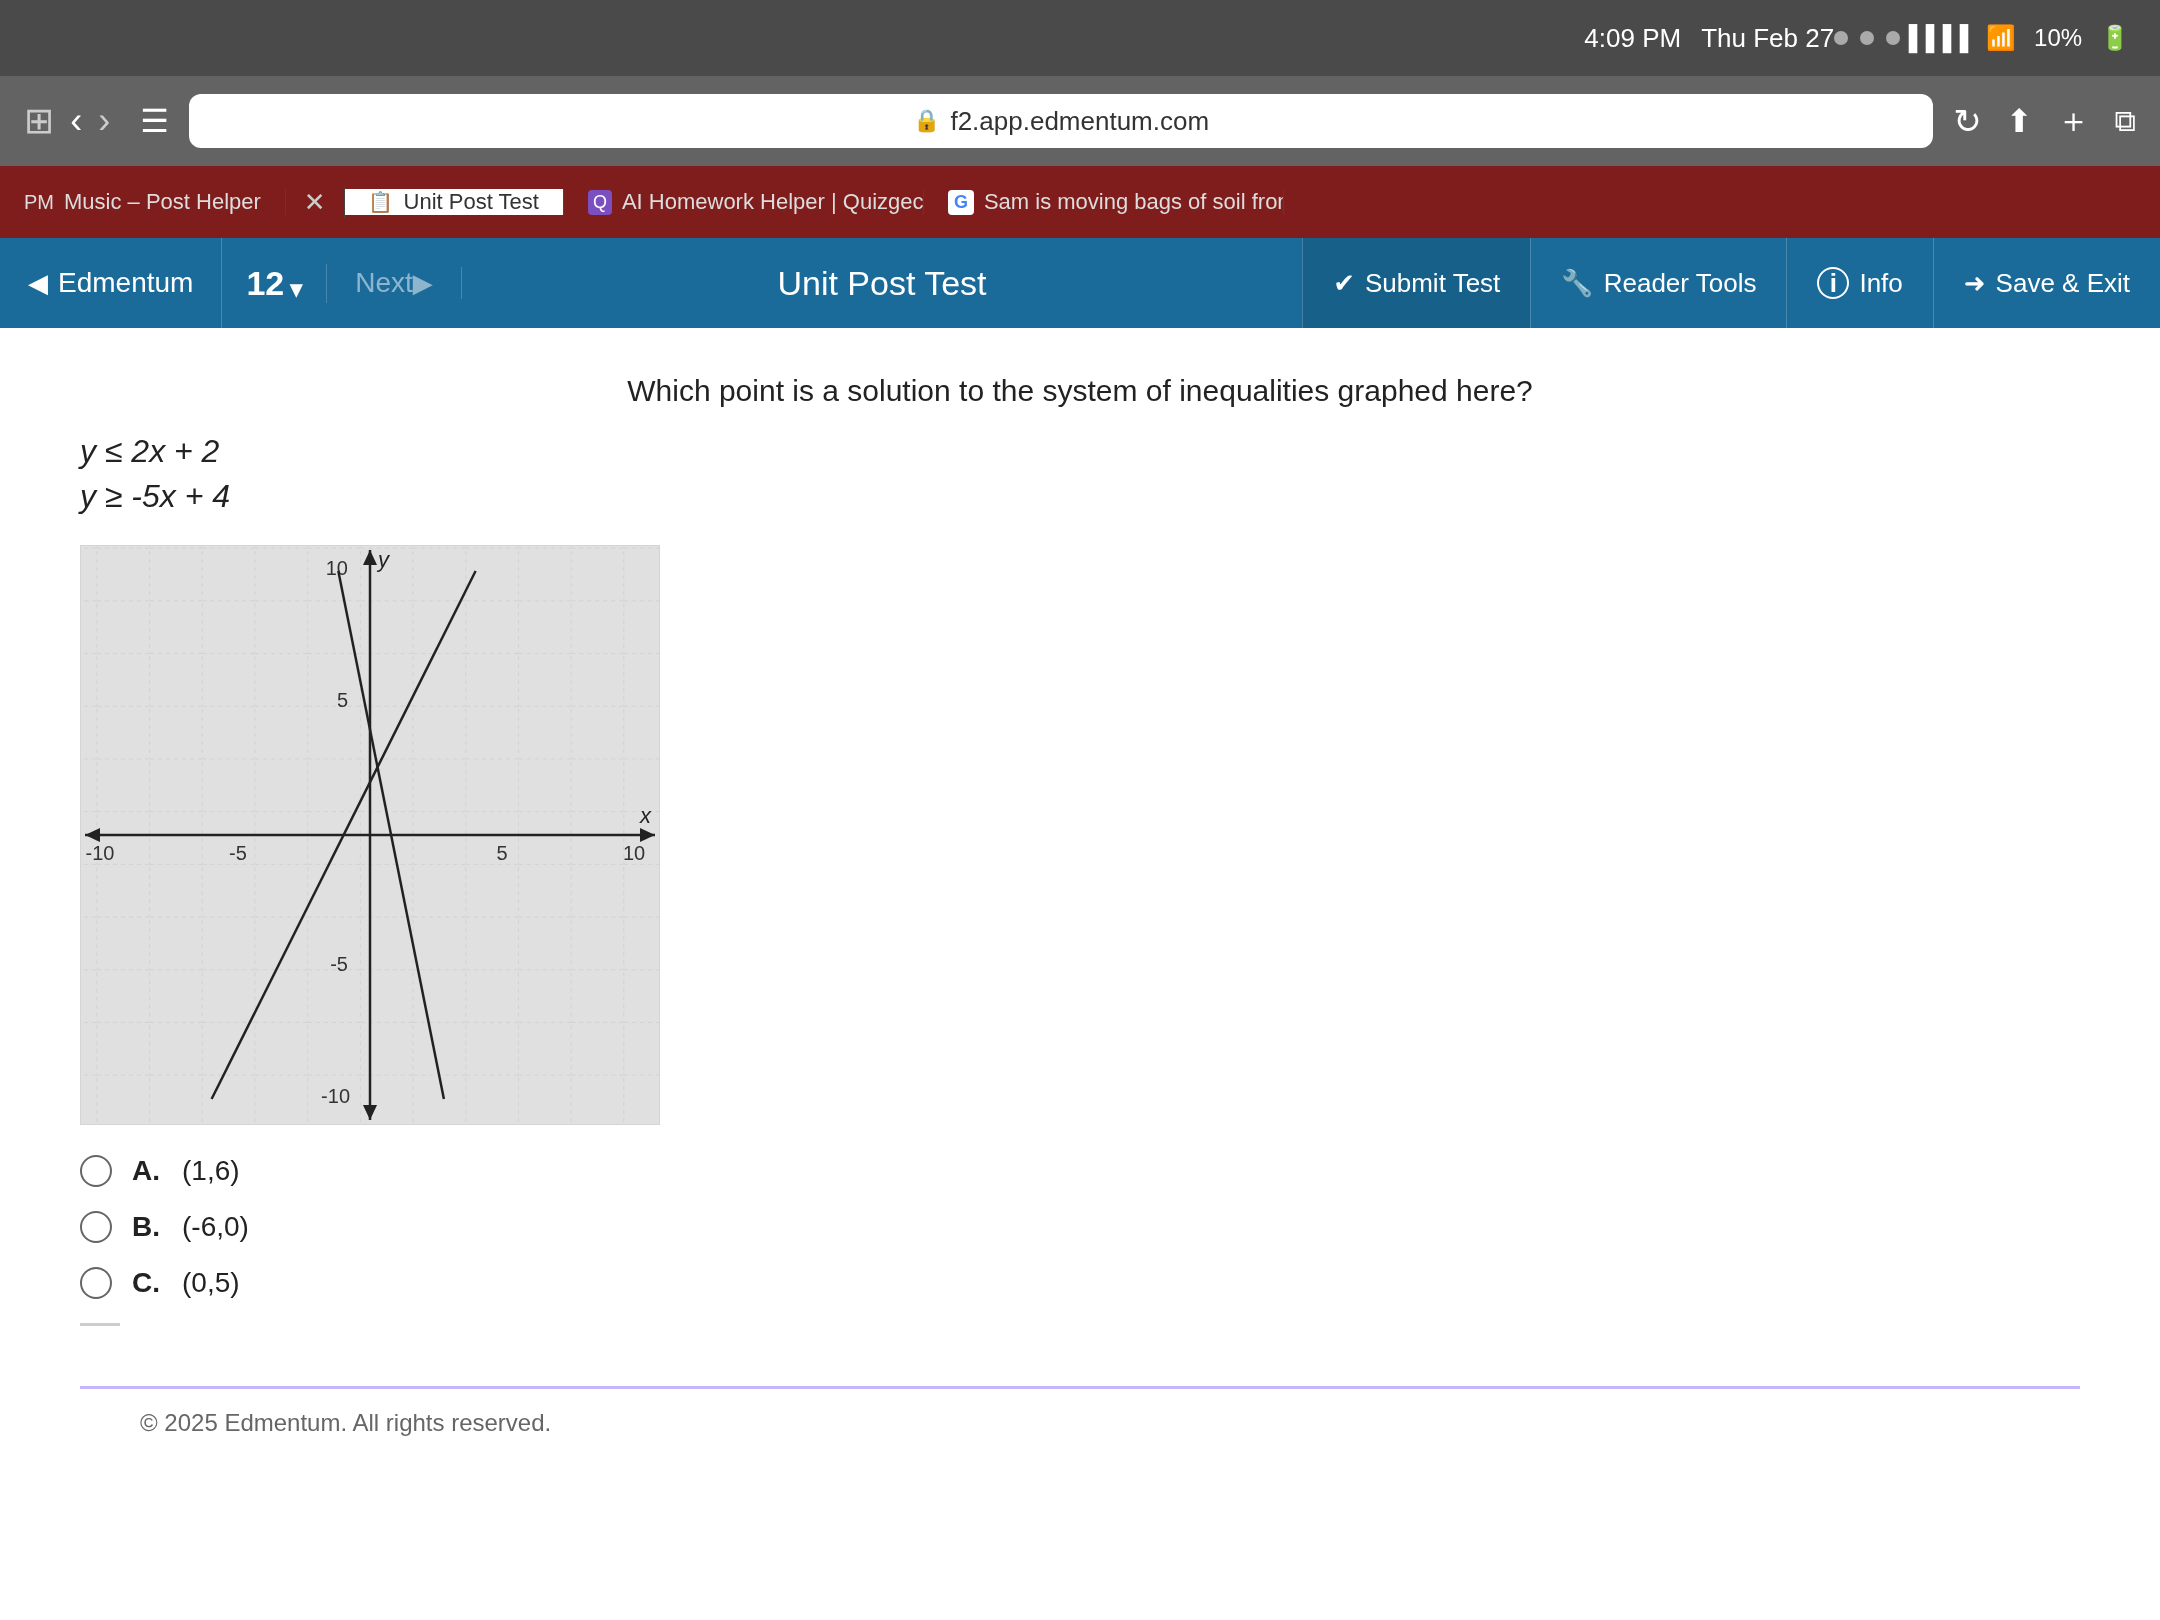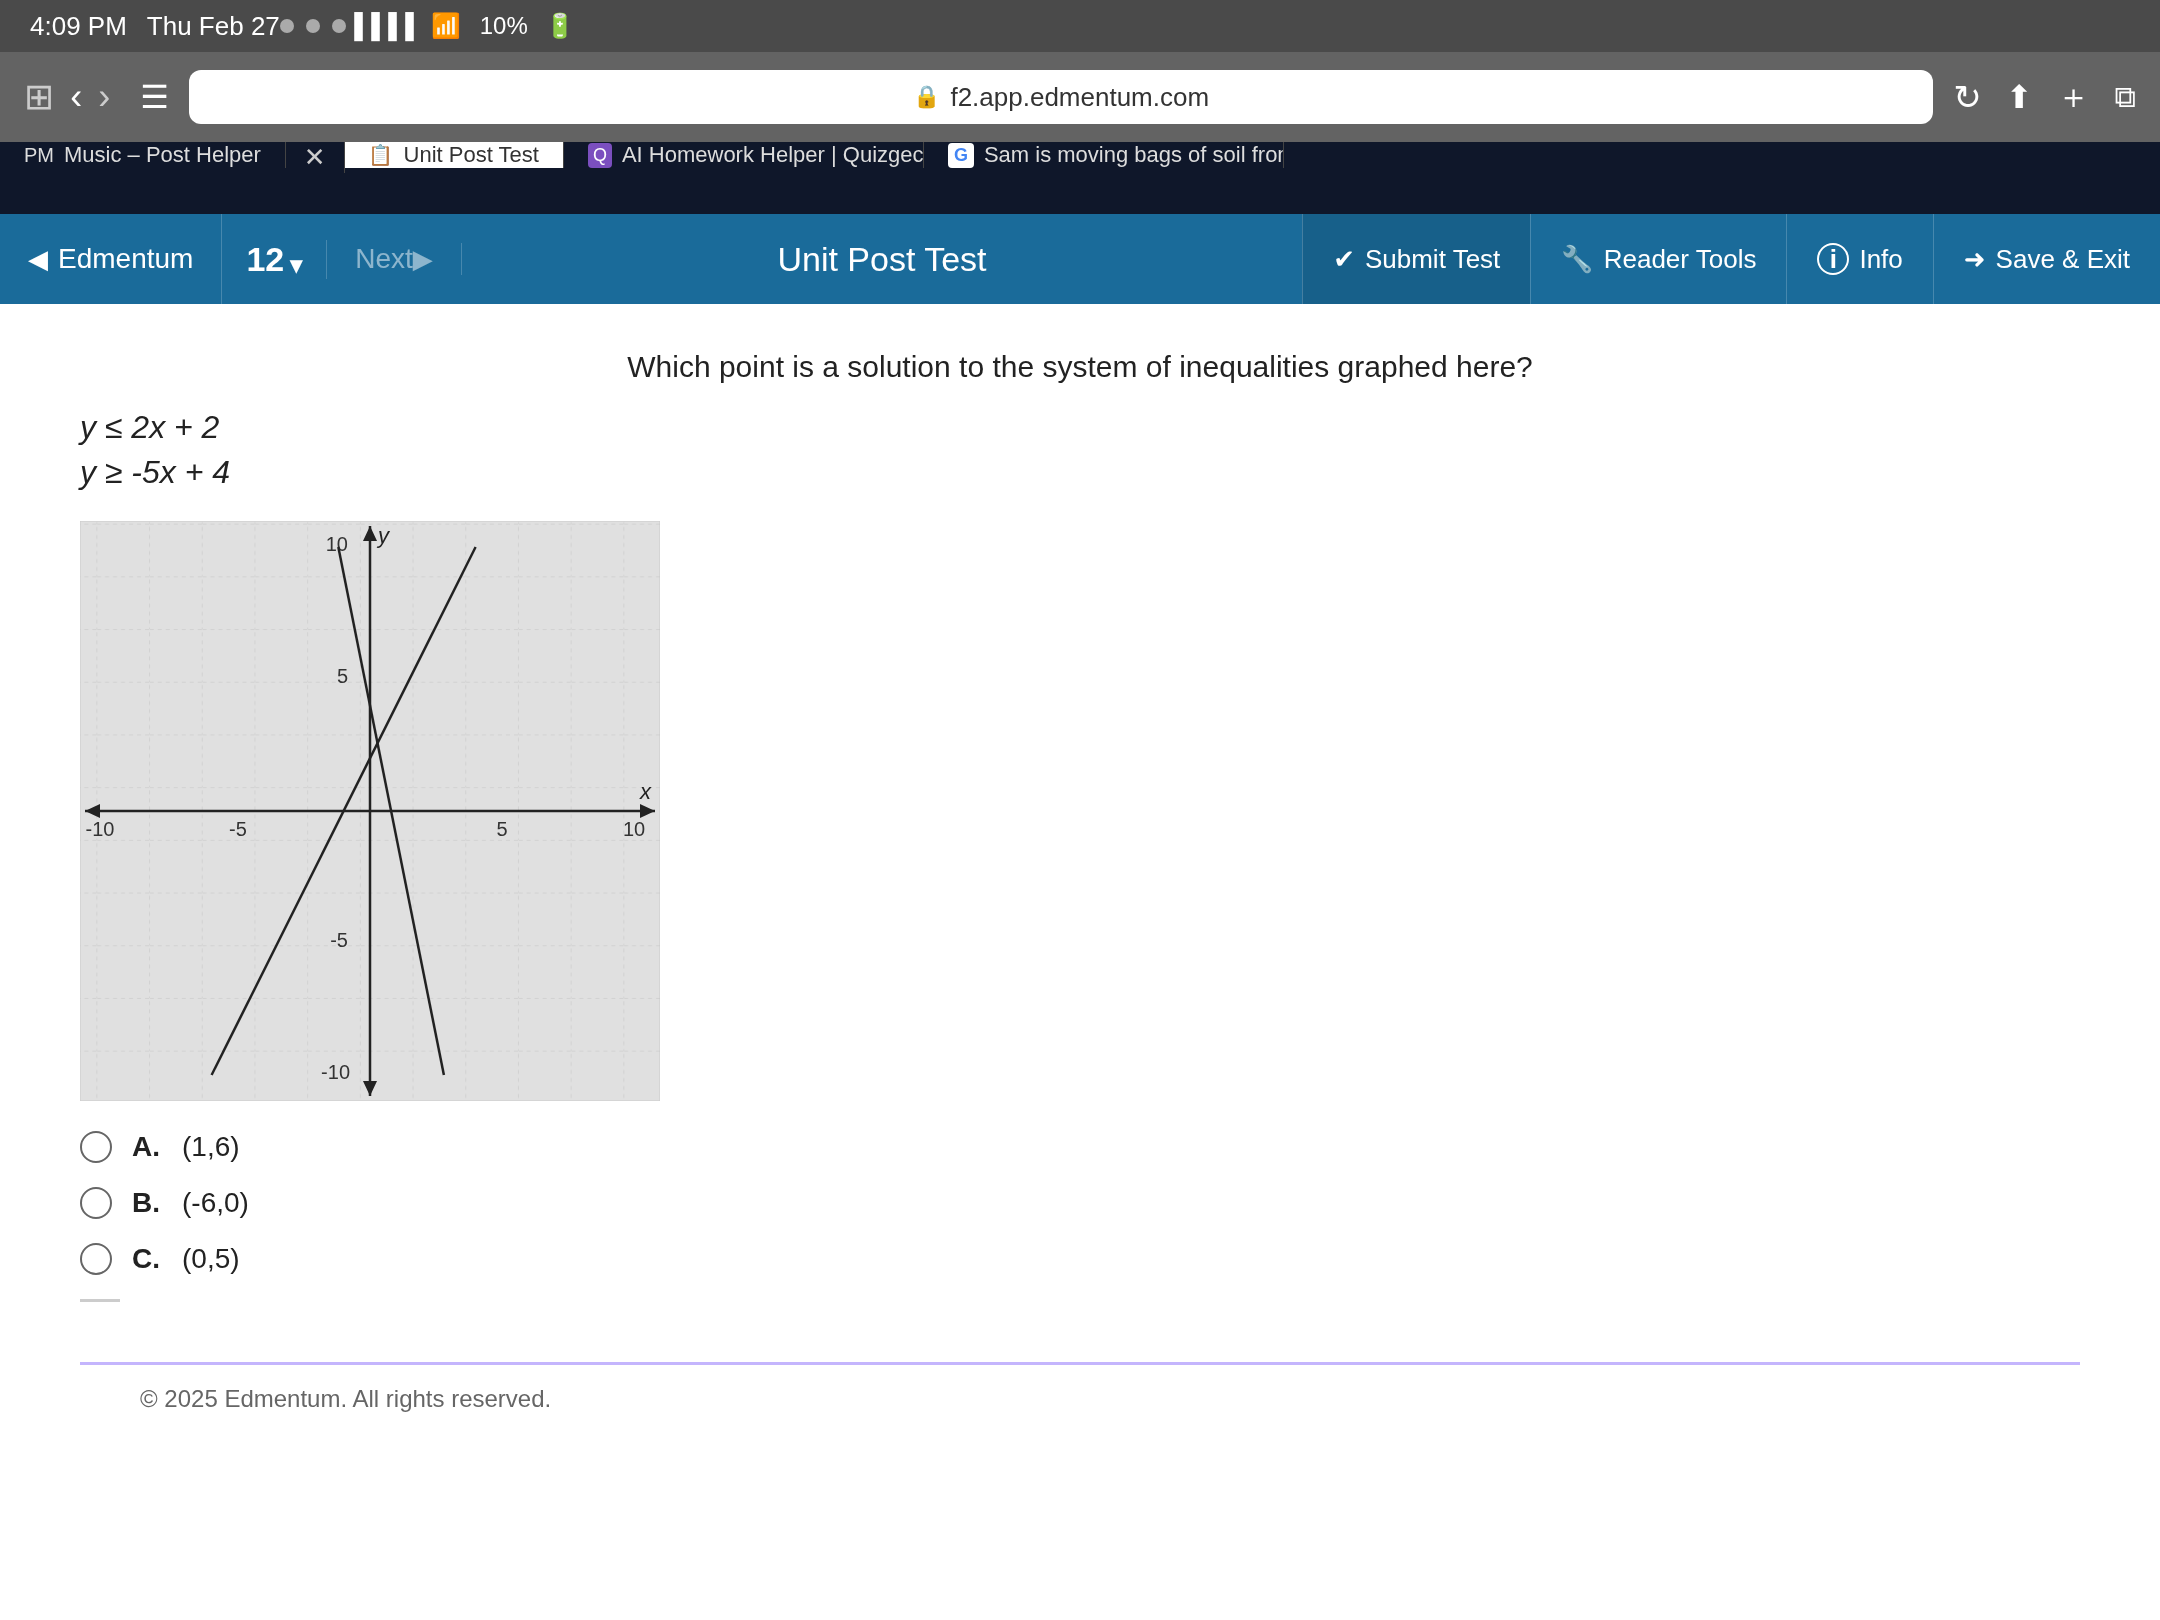--- a/index.html
+++ b/index.html
@@ -3,24 +3,24 @@
   <meta charset="utf-8">
   <style>
     * { margin: 0; padding: 0; box-sizing: border-box; }
     body { font-family: -apple-system, BlinkMacSystemFont, 'Helvetica Neue', Arial, sans-serif; background: #fff; width: 2160px; min-height: 1620px; }
 
     
     .status-bar {
       background: #4a4a4a;
       color: #fff;
       display: flex;
-      justify-content: flex-start;
+      justify-content: flex-end;
       align-items: center;
       padding: 0 30px;
-      height: 52px;
+      height: 76px;
       font-size: 26px;
     }
     .status-left { display: flex; align-items: center; gap: 20px; }
     .status-center { display: flex; gap: 12px; }
     .status-dot { width: 14px; height: 14px; border-radius: 50%; background: #aaa; }
     .status-right { display: flex; align-items: center; gap: 18px; font-size: 24px; }
 
     
     .browser-chrome {
       background: #636363;
@@ -43,23 +43,23 @@
       height: 54px;
       gap: 10px;
       font-size: 26px;
       color: #333;
     }
     .url-lock { color: #555; font-size: 22px; }
     .browser-right-icons { display: flex; align-items: center; gap: 24px; }
 
     
     .tab-bar {
-      background: #0f172a;
-      display: flex;
-      align-items: flex-start;
+      background: #7f1d1d;
+      display: flex;
+      align-items: center;
       height: 72px;
       overflow: hidden;
     }
     .tab {
       display: flex;
       align-items: center;
       gap: 10px;
       padding: 0 24px;
       font-size: 22px;
       color: #ddd;

